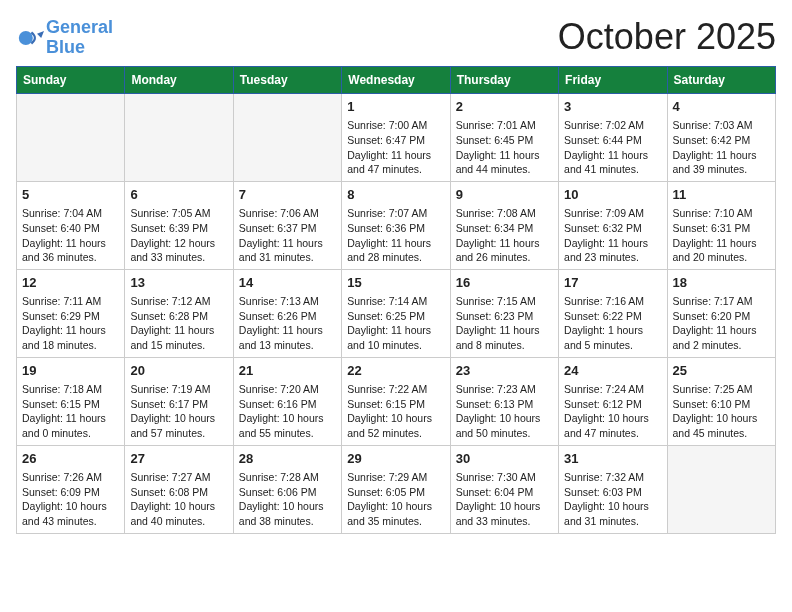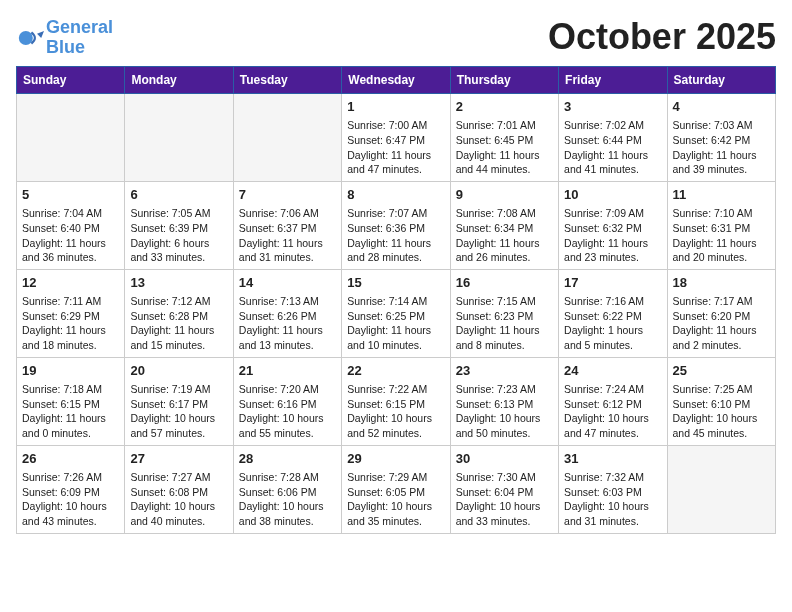--- a/index.html
+++ b/index.html
@@ -32,34 +32,34 @@
     .logo-icon {
       width: 28px;
       height: 28px;
       margin-right: 2px;
     }
     .title-block {
       text-align: right;
     }
     .month-title {
       font-size: 36px;
-      font-weight: bold;
+      font-weight: normal;
       color: #222;
     }
     .location {
       font-size: 15px;
       color: #444;
     }
     table {
       width: 100%;
       border-collapse: collapse;
       font-size: 11px;
     }
     thead th {
-      background-color: #4c1d95;
+      background-color: #15803d;
       color: #fff;
       text-align: left;
       padding: 6px 6px;
       font-size: 12px;
       font-weight: bold;
       border: 1px solid #2a5da5;
     }
     td {
       border: 1px solid #ccc;
       vertical-align: top;
@@ -156,21 +156,21 @@
         <td>
           <span class="day-number">5</span>
           <div>Sunrise: 7:04 AM</div>
           <div>Sunset: 6:40 PM</div>
           <div>Daylight: 11 hours and 36 minutes.</div>
         </td>
         <td>
           <span class="day-number">6</span>
           <div>Sunrise: 7:05 AM</div>
           <div>Sunset: 6:39 PM</div>
-          <div>Daylight: 6 hours and 33 minutes.</div>
+          <div>Daylight: 12 hours and 33 minutes.</div>
         </td>
         <td>
           <span class="day-number">7</span>
           <div>Sunrise: 7:06 AM</div>
           <div>Sunset: 6:37 PM</div>
           <div>Daylight: 11 hours and 31 minutes.</div>
         </td>
         <td>
           <span class="day-number">8</span>
           <div>Sunrise: 7:07 AM</div>

